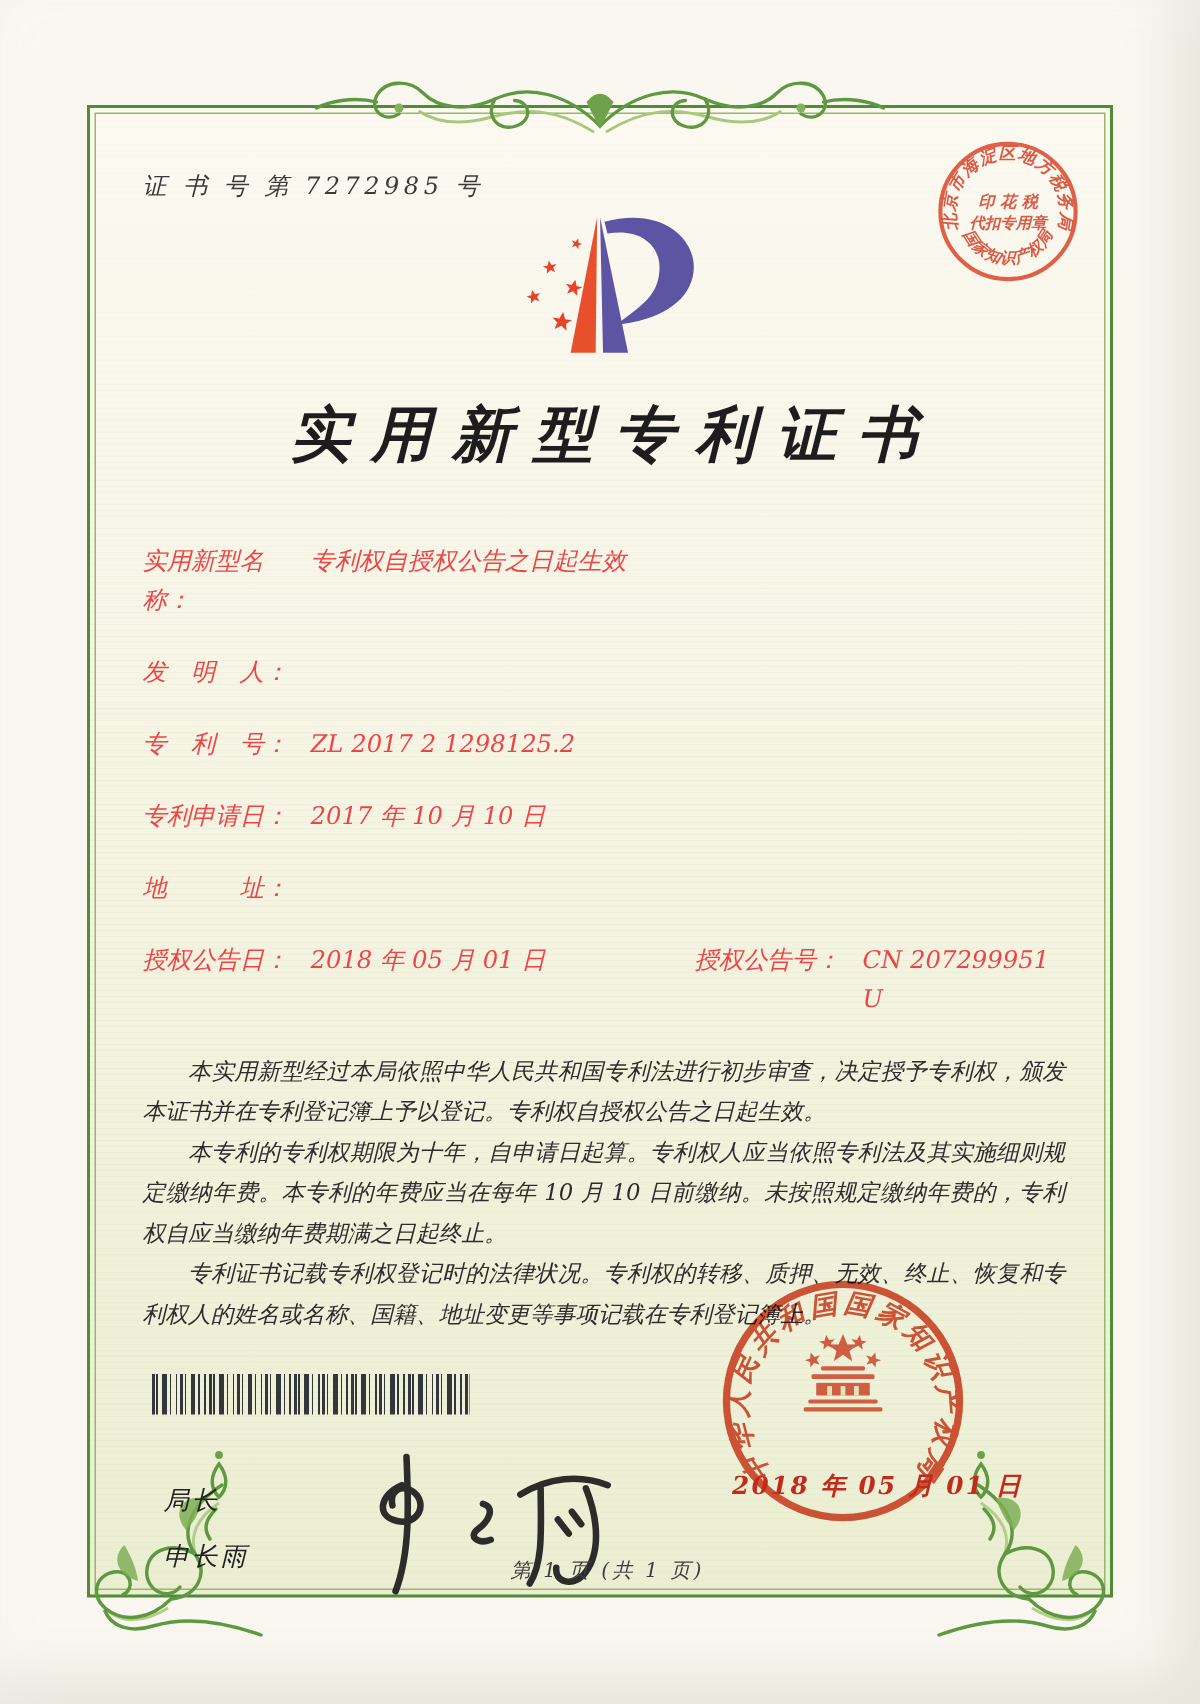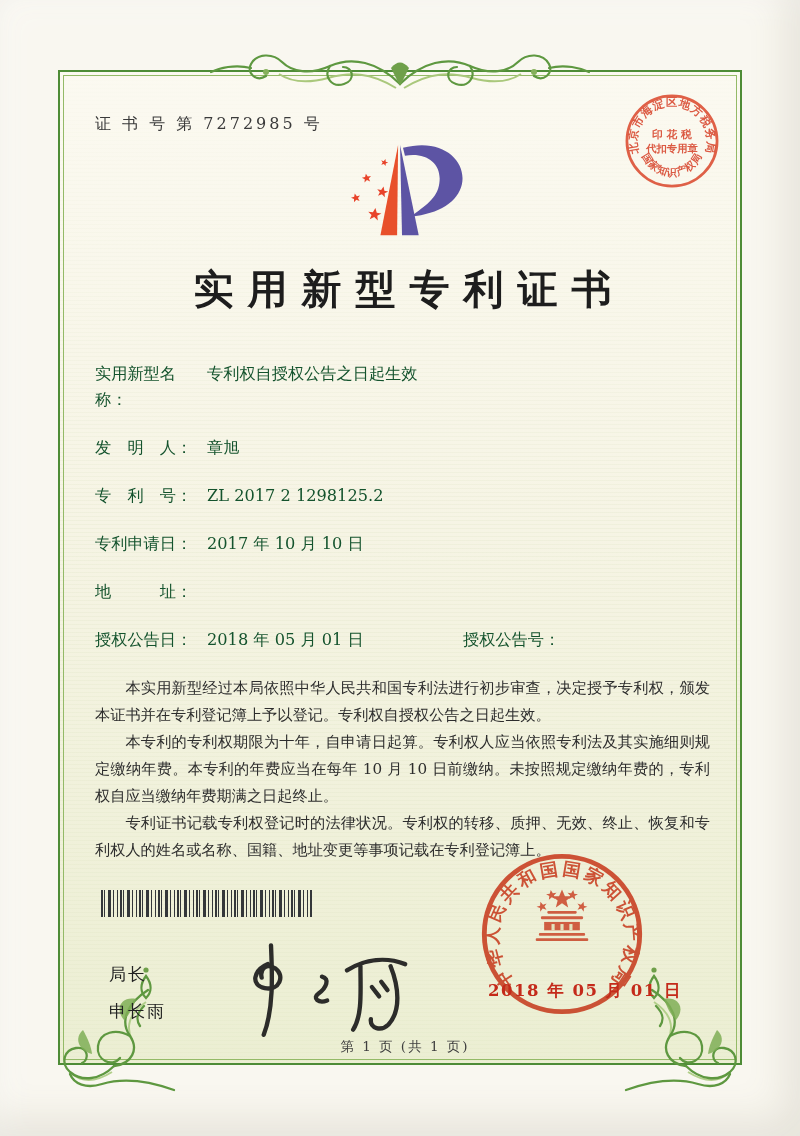--- a/index.html
+++ b/index.html
@@ -1,39 +1,39 @@
 <!DOCTYPE html>
 <html><head>
 <meta charset="utf-8">
 <style>
   html,body{margin:0;padding:0;background:#e8e6df;}
   .page{position:relative;width:800px;height:1136px;margin:0 auto;overflow:hidden;
         background:#f9f7f0;
         box-shadow:inset -14px -16px 38px rgba(120,110,88,.14), inset 10px 8px 30px rgba(255,255,255,.5);
-        font-family:"DejaVu Serif","Liberation Serif",serif;color:#2e2e2e;}
+        font-family:"DejaVu Serif","Liberation Serif",serif;color:#2e2e2e;font-style:italic;}
   
   .frame{position:absolute;left:58px;top:70px;width:684px;height:995px;
          border:2.2px solid #4e8c36;box-sizing:border-box;
          background:
            linear-gradient(180deg, rgba(252,250,242,.92) 0%, rgba(247,245,230,.55) 45%, rgba(233,237,206,.78) 100%),
            repeating-linear-gradient(180deg, rgba(140,168,92,.14) 0 1px, rgba(0,0,0,0) 1px 4px),
            #f5f3e3;}
   .frame-inner{position:absolute;inset:3px;border:1.6px solid #94ba67;}
   .orn{position:absolute;pointer-events:none;}
   .orn-top{left:205px;top:42px;width:390px;height:66px;}
   .orn-bl{left:26px;top:962px;width:152px;height:150px;}
   .orn-br{left:622px;top:962px;width:152px;height:150px;transform:scaleX(-1);}
   
   .content{position:absolute;left:58px;top:70px;width:684px;box-sizing:border-box;
            padding:44px 32px 0 37px;}
   .cert-no{font-size:16px;letter-spacing:3px;color:#3a3a3a;}
   .logo-row{text-align:center;margin-top:4px;height:110px;}
   .title{margin:13px 0 0;text-align:center;font-size:40px;font-weight:600;color:#1d1d1d;
          letter-spacing:14px;padding-left:14px;}
-  .fields{margin-top:44px;font-size:16.2px;color:#14532d;}
+  .fields{margin-top:44px;font-size:16.2px;color:#ef4444;}
   .frow{display:flex;line-height:26px;margin-bottom:22px;}
   .flabel{flex:0 0 112px;}
   .fvalue{flex:1;}
   .fvalue-fixed{flex:0 0 256px;}
   .flabel2{flex:0 0 112px;}
   .paras{margin-top:12px;font-size:15.2px;line-height:27px;text-align:justify;color:#2d2d2d;}
   .paras p{margin:0;text-indent:2em;}
   .barcode{margin:26px 0 0 6px;width:212px;height:27px;
     background:repeating-linear-gradient(90deg,#34373a 0 2px,rgba(0,0,0,0) 2px 3px,
       #34373a 3px 4px,rgba(0,0,0,0) 4px 7px,#34373a 7px 10px,rgba(0,0,0,0) 10px 12px,
@@ -139,37 +139,37 @@
 
     <h1 class="title">实用新型专利证书</h1>
 
     <div class="fields">
       <div class="frow">
         <span class="flabel">实用新型名称：</span>
         <span class="fvalue">专利权自授权公告之日起生效</span>
       </div>
       <div class="frow">
         <span class="flabel">发　明　人：</span>
-        <span class="fvalue">章旭</span>
       </div>
       <div class="frow">
         <span class="flabel">专　利　号：</span>
         <span class="fvalue">ZL 2017 2 1298125.2</span>
       </div>
       <div class="frow">
         <span class="flabel">专利申请日：</span>
         <span class="fvalue">2017 年 10 月 10 日</span>
       </div>
       <div class="frow">
         <span class="flabel">地　　　址：</span>
       </div>
       <div class="frow">
         <span class="flabel">授权公告日：</span>
         <span class="fvalue-fixed">2018 年 05 月 01 日</span>
         <span class="flabel2">授权公告号：</span>
+        <span class="fvalue">CN 207299951 U</span>
       </div>
     </div>
 
     <div class="paras">
       <p>本实用新型经过本局依照中华人民共和国专利法进行初步审查，决定授予专利权，颁发本证书并在专利登记簿上予以登记。专利权自授权公告之日起生效。</p>
       <p>本专利的专利权期限为十年，自申请日起算。专利权人应当依照专利法及其实施细则规定缴纳年费。本专利的年费应当在每年 10 月 10 日前缴纳。未按照规定缴纳年费的，专利权自应当缴纳年费期满之日起终止。</p>
       <p>专利证书记载专利权登记时的法律状况。专利权的转移、质押、无效、终止、恢复和专利权人的姓名或名称、国籍、地址变更等事项记载在专利登记簿上。</p>
     </div>
 
     <div class="barcode"></div>

